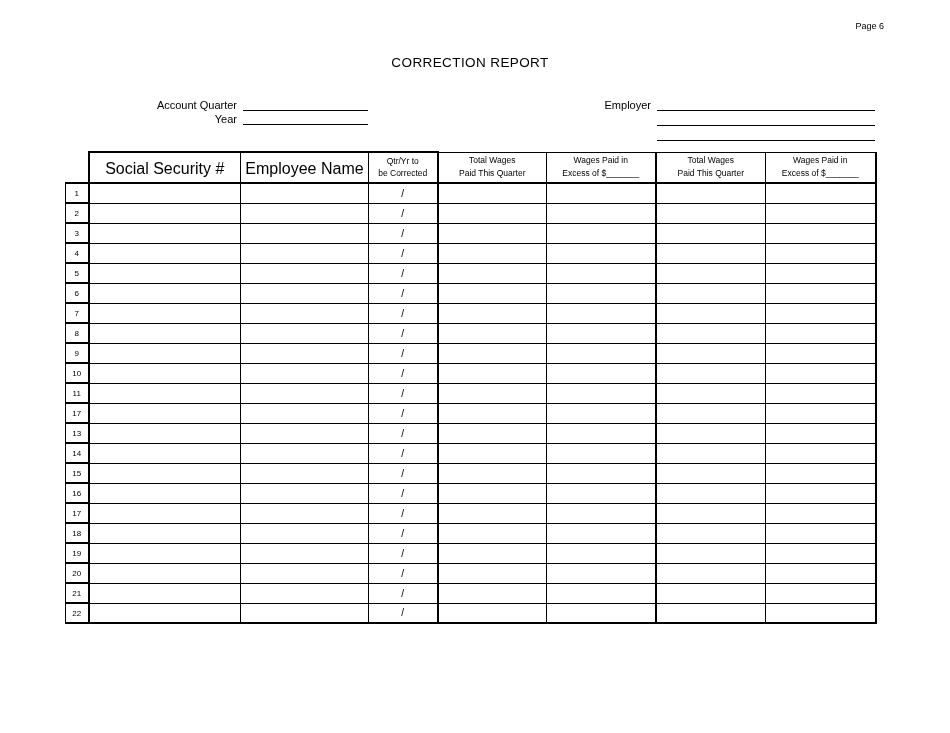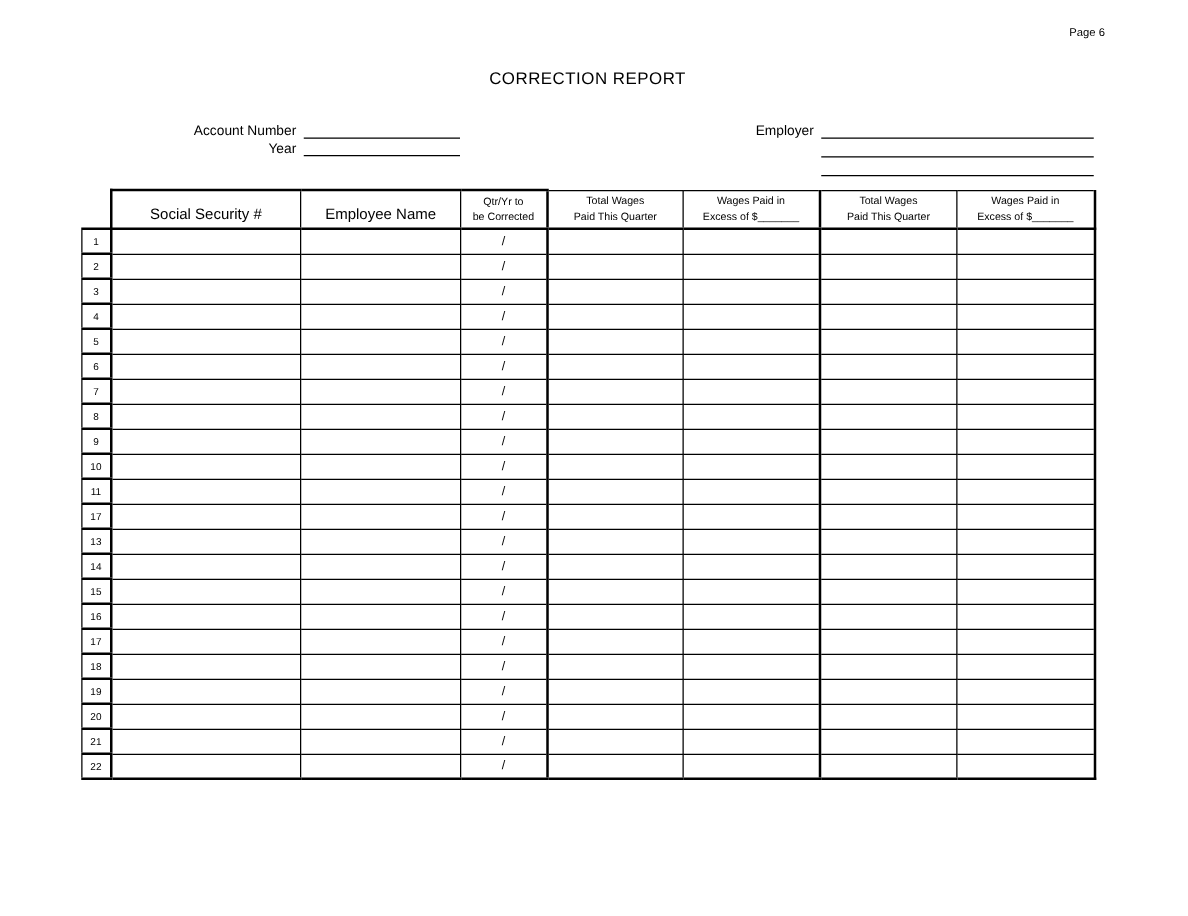--- a/index.html
+++ b/index.html
@@ -68,21 +68,21 @@
   td.spacer { border: none; }
   td.band {
     border: 2px solid #000;
     font-size: 9px;
     vertical-align: middle;
   }
   td.h-big {
     border: 1px solid #000;
     border-top-width: 2px;
     border-bottom-width: 2px;
-    font-size: 12px;
+    font-size: 16px;
     vertical-align: bottom;
     padding-bottom: 4px;
   }
   td.h-ssn { border-left-width: 2px; }
   td.h-qtr {
     border: 1px solid #000;
     border-top-width: 2px;
     border-bottom-width: 2px;
     font-size: 8.5px;
     line-height: 1.35;
@@ -115,21 +115,21 @@
 <body>
 
 <div class="page">
 
   <div class="page-number">Page 6</div>
 
   <div class="report-title">CORRECTION REPORT</div>
 
   <div class="fields-left">
     <div class="field-row">
-      <span class="field-label">Account Number</span>
+      <span class="field-label">Account Quarter</span>
       <span class="field-line"></span>
     </div>
     <div class="field-row">
       <span class="field-label">Year</span>
       <span class="field-line"></span>
     </div>
   </div>
 
   <div class="fields-right">
     <div class="field-row">

